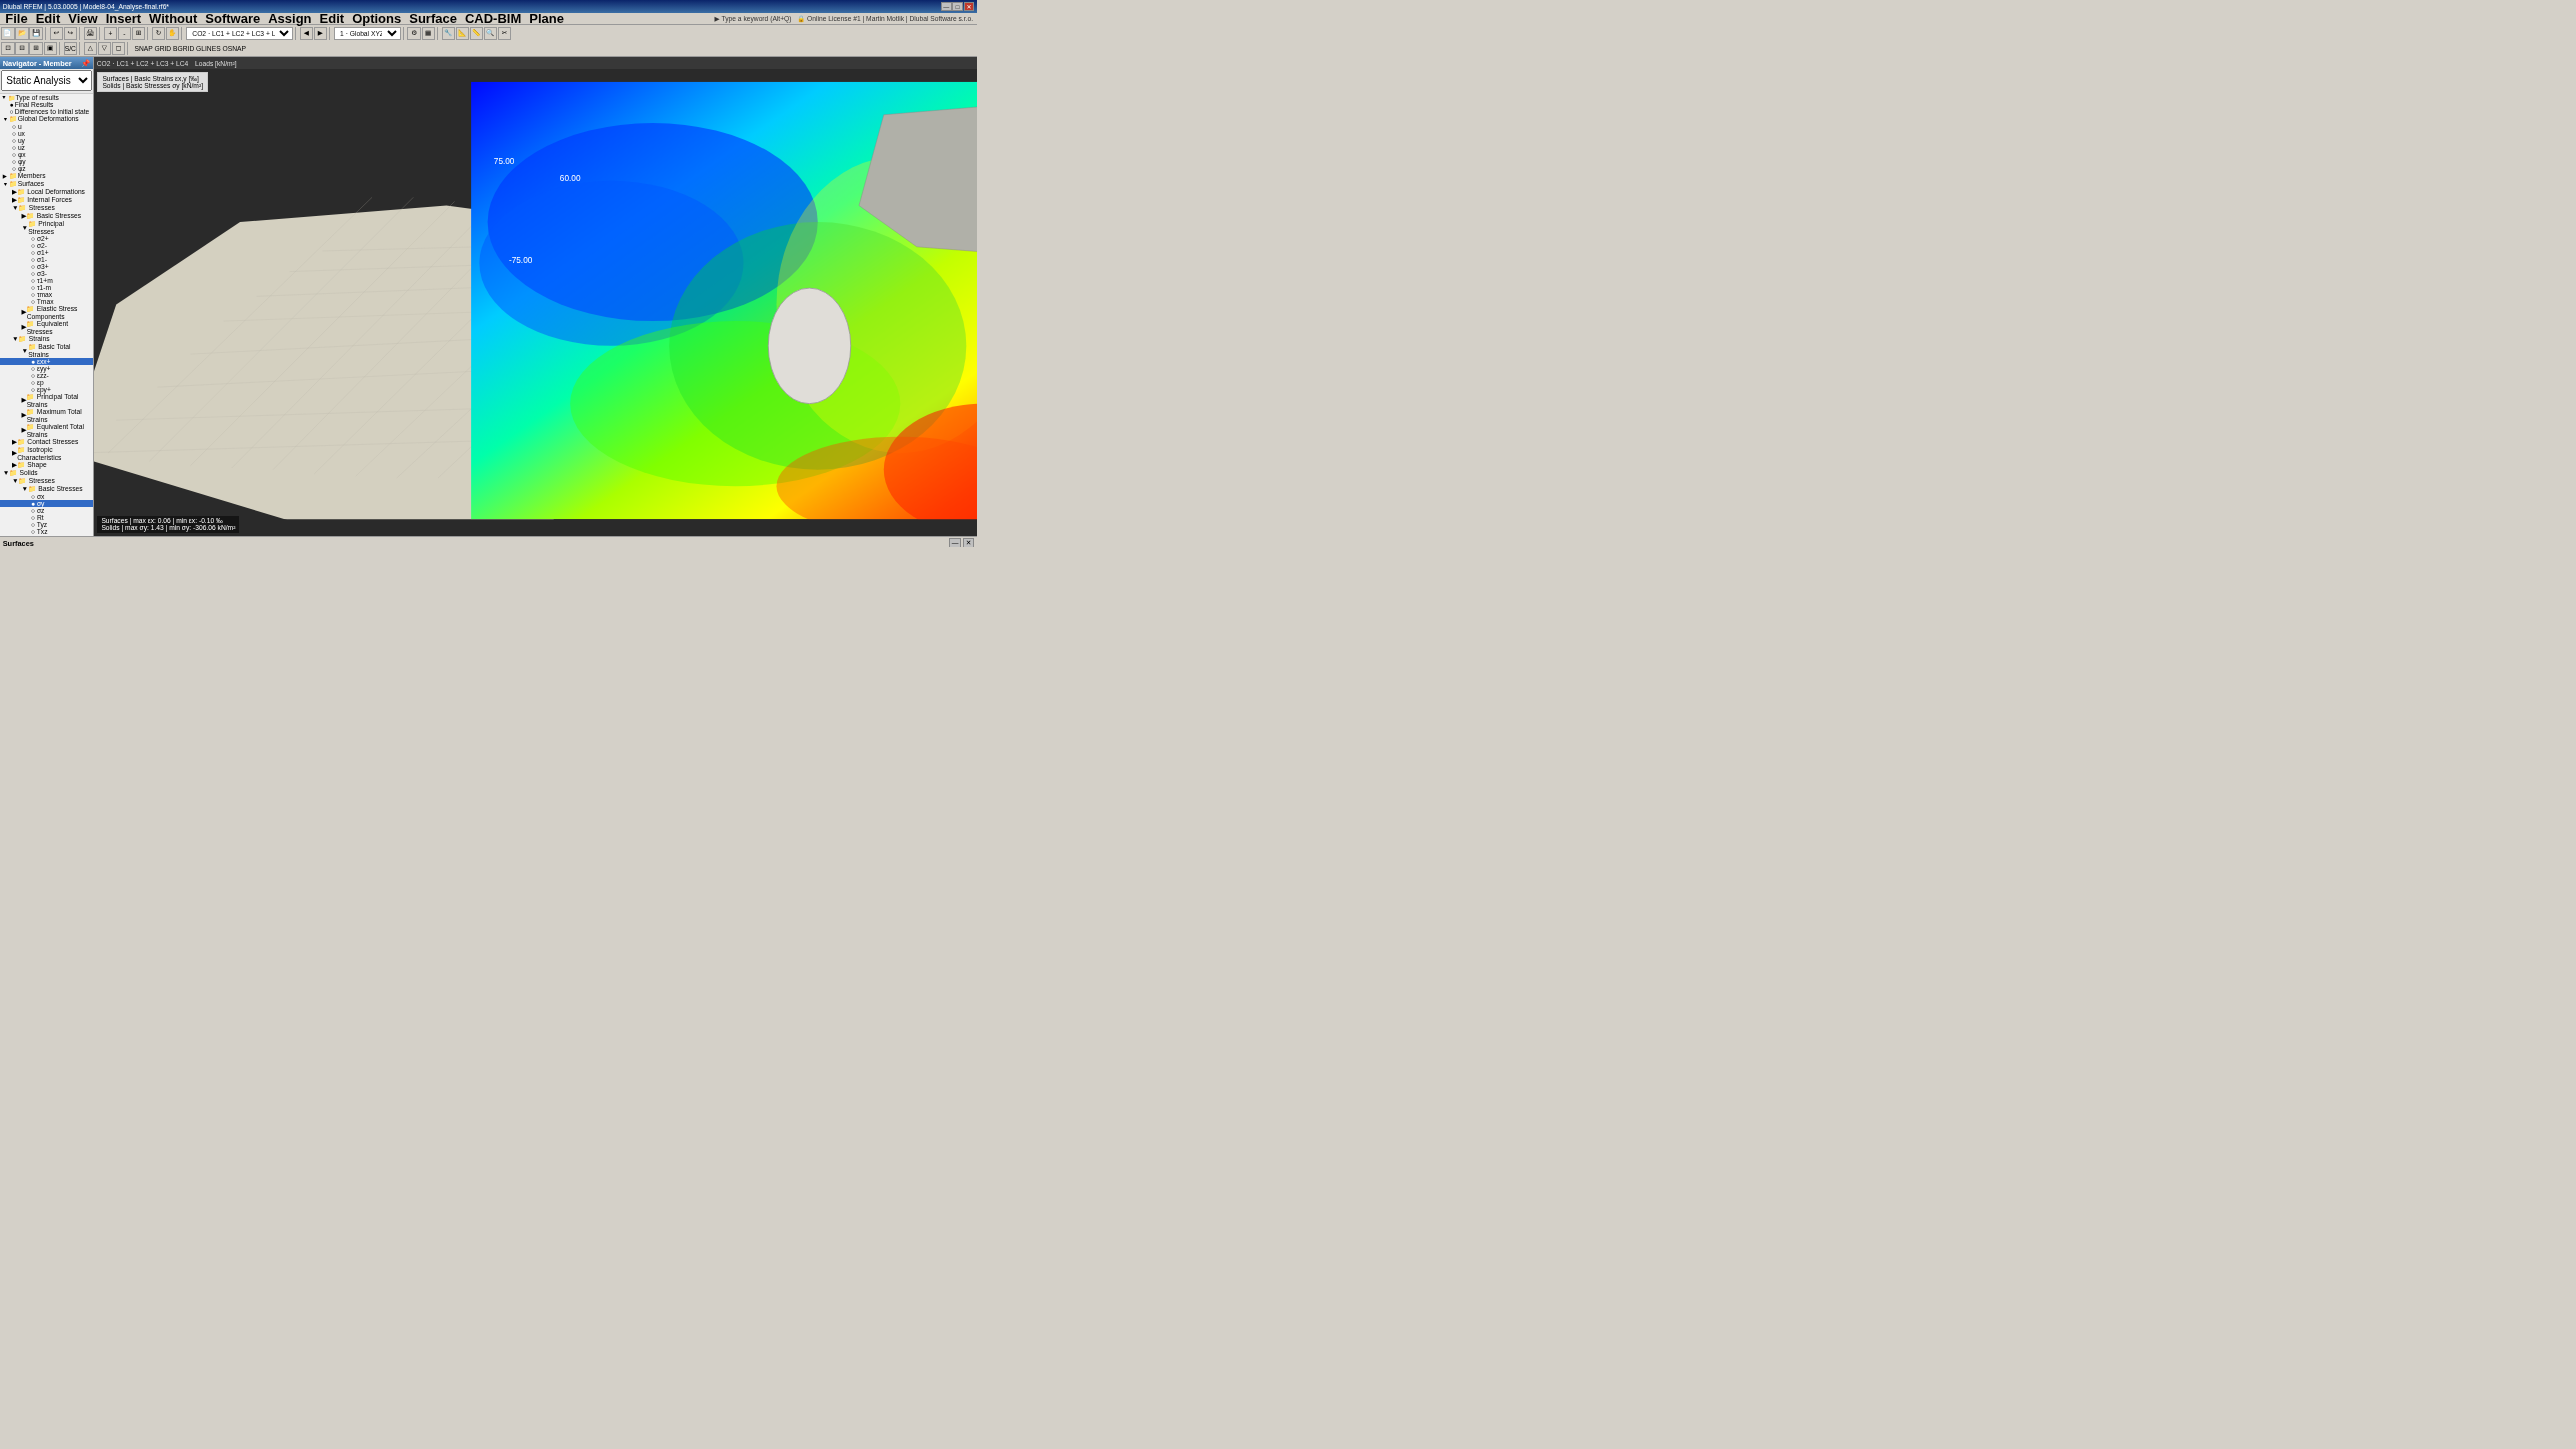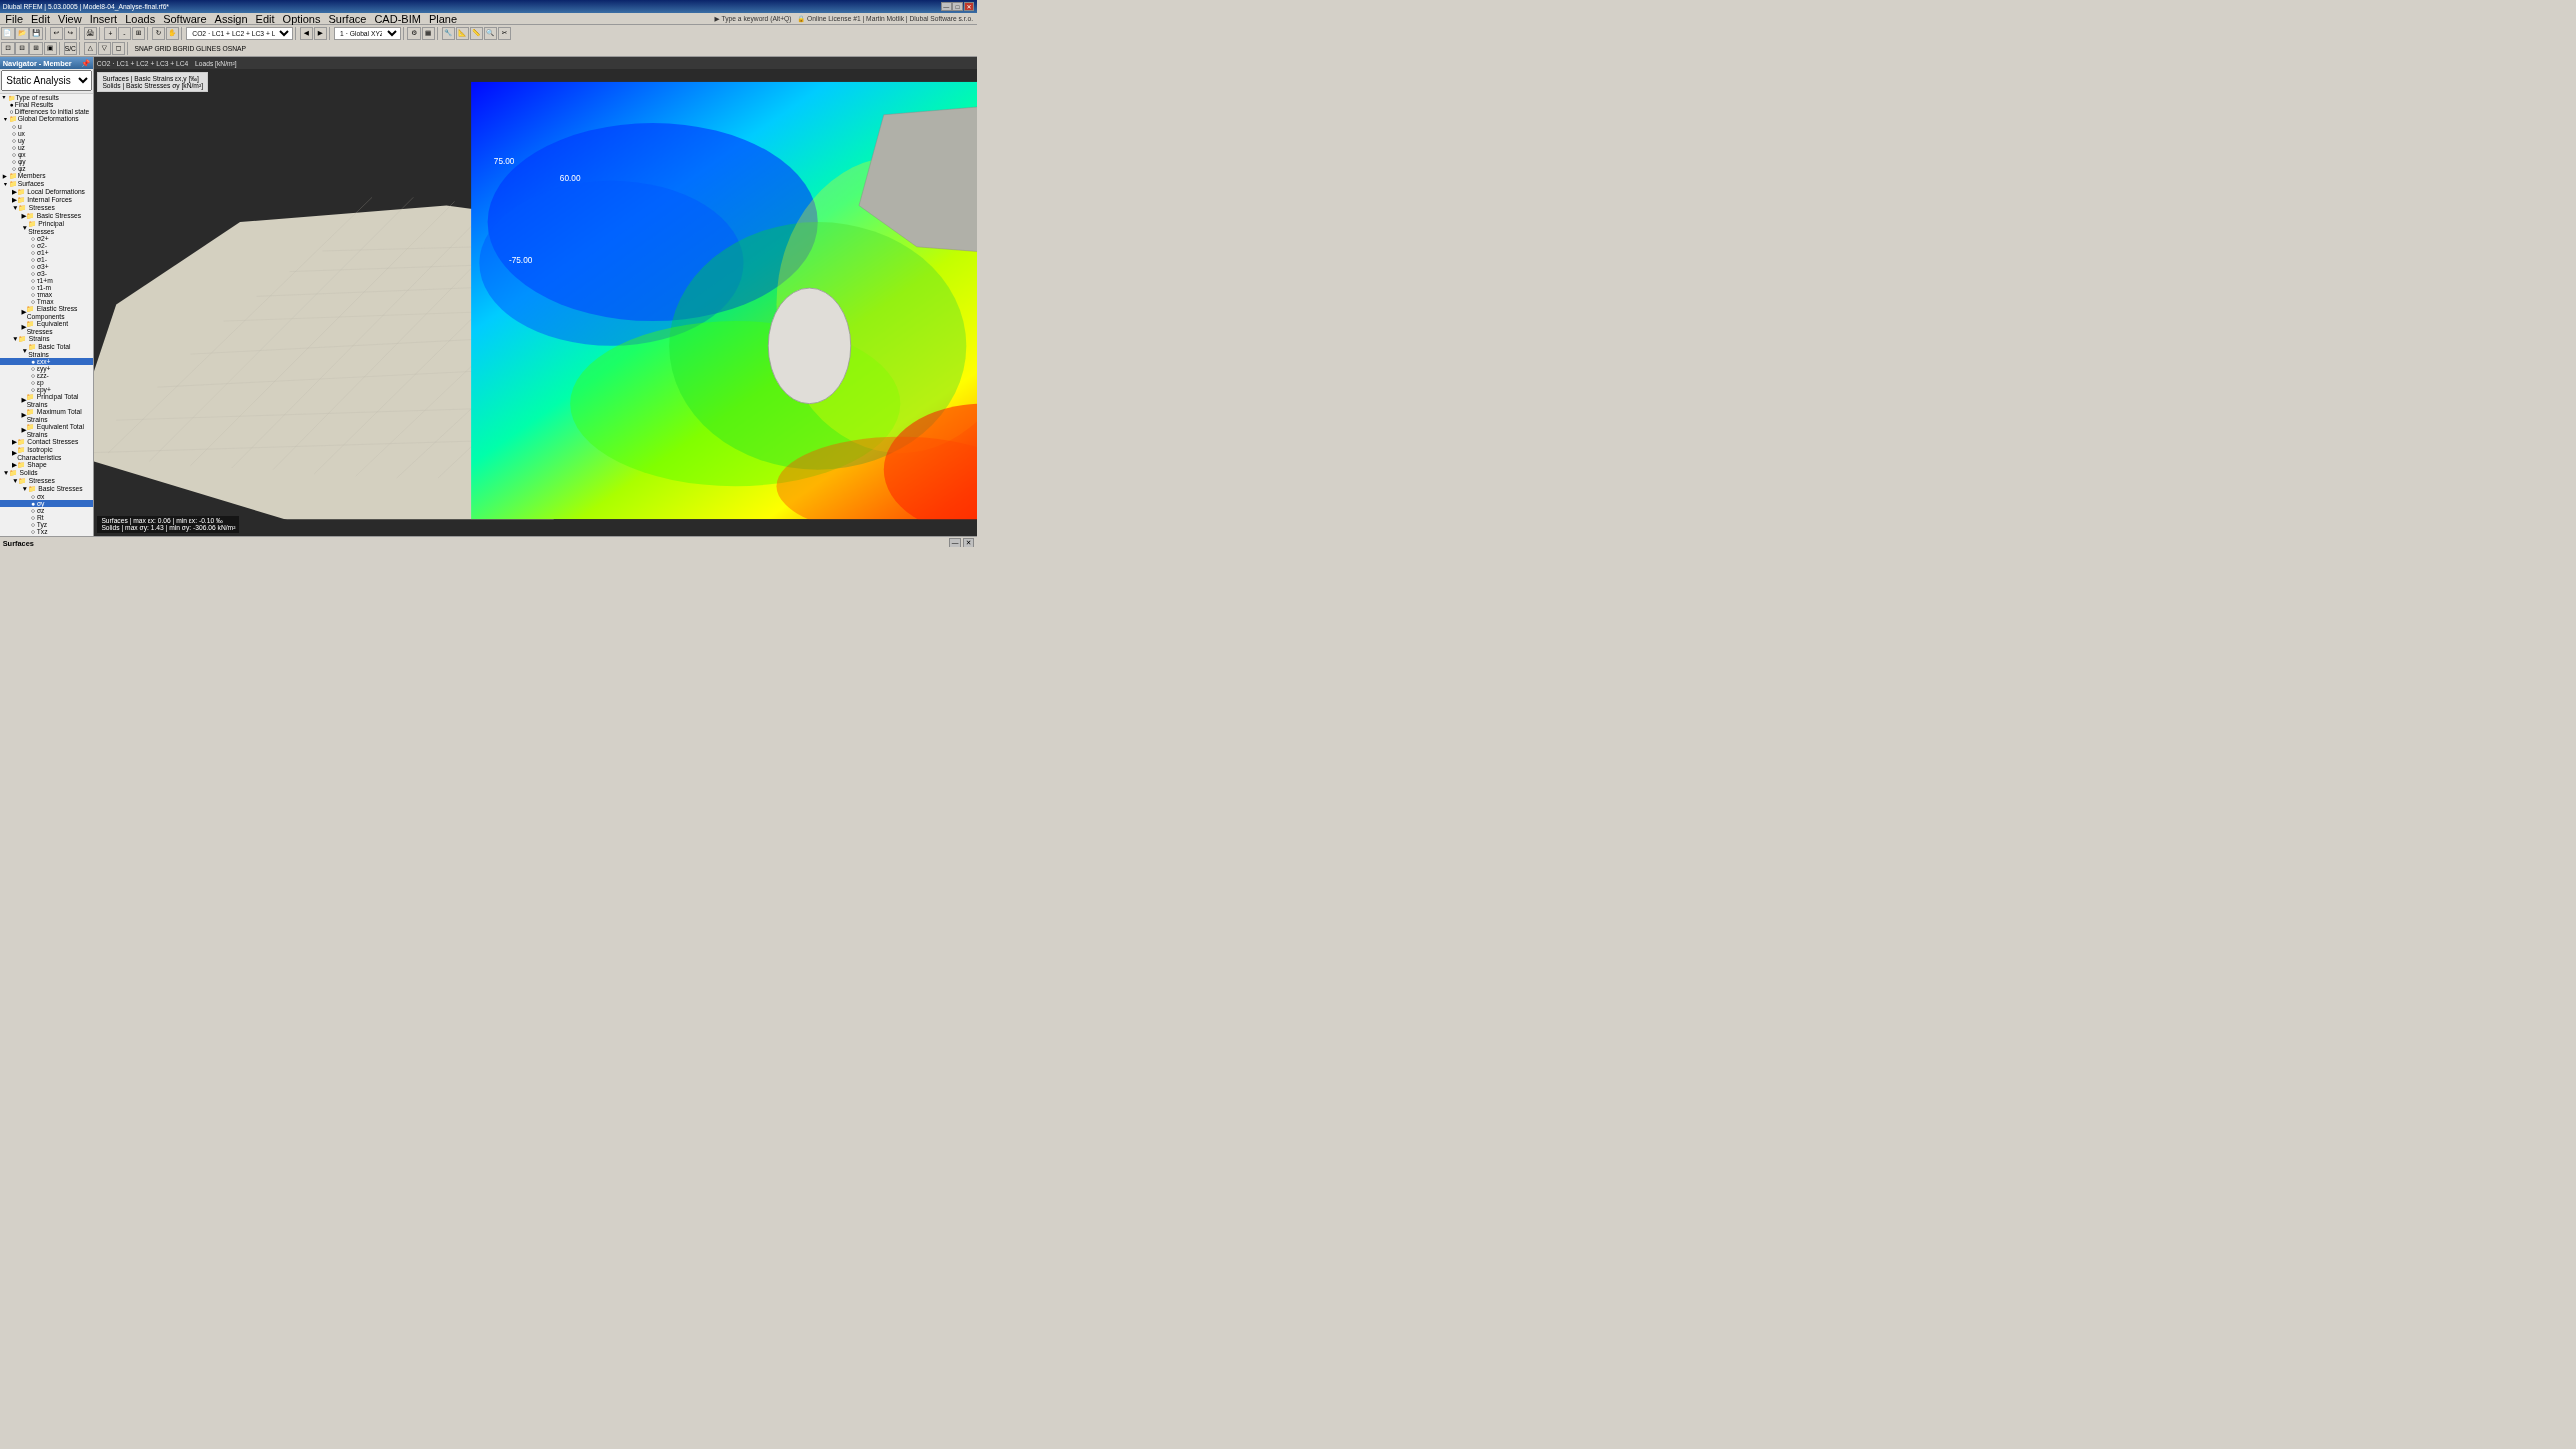--- a/index.html
+++ b/index.html
@@ -19,21 +19,21 @@
 
     
     #menubar {
       height: 12px;
       background: #d4d0c8;
       display: flex;
       align-items: center;
       padding: 0 1.3px;
       border-bottom: 0.7px solid #999;
     }
-    .menu-item { padding: 0.7px 4px; font-size: 11px; cursor: pointer; }
+    .menu-item { padding: 0.7px 4px; font-size: 13px; cursor: pointer; font-weight: bold; }
 
     
     #toolbar-area {
       background: #d4d0c8;
       border-bottom: 0.7px solid #999;
       padding: 0.7px 1.3px;
     }
     .toolbar-row { display: flex; align-items: center; gap: 0.7px; padding: 0.7px 0; flex-wrap: wrap; }
     .tb-btn {
       width: 13.4px; height: 13.4px; background: #d4d0c8; border: 0.7px solid #999;
@@ -188,21 +188,21 @@
     <span class="ctrl-btn">□</span>
     <span class="ctrl-btn" style="background:#c0392b;color:white;">✕</span>
   </div>
 </div>
 
 <div id="menubar">
   <span class="menu-item">File</span>
   <span class="menu-item">Edit</span>
   <span class="menu-item">View</span>
   <span class="menu-item">Insert</span>
-  <span class="menu-item">Loads</span>
+  <span class="menu-item">Without</span>
   <span class="menu-item">Software</span>
   <span class="menu-item">Assign</span>
   <span class="menu-item">Edit</span>
   <span class="menu-item">Options</span>
   <span class="menu-item">Surface</span>
   <span class="menu-item">CAD-BIM</span>
   <span class="menu-item">Plane</span>
   <div style="flex:1;"></div>
   <span style="font-size:6.7px;padding:0 2.7px;color:#333;">▶ Type a keyword (Alt+Q)</span>
   <span style="font-size:6.7px;padding:0 2.7px;color:#333;">🔒 Online License #1 | Martin Motlik | Dlubal Software s.r.o.</span>

